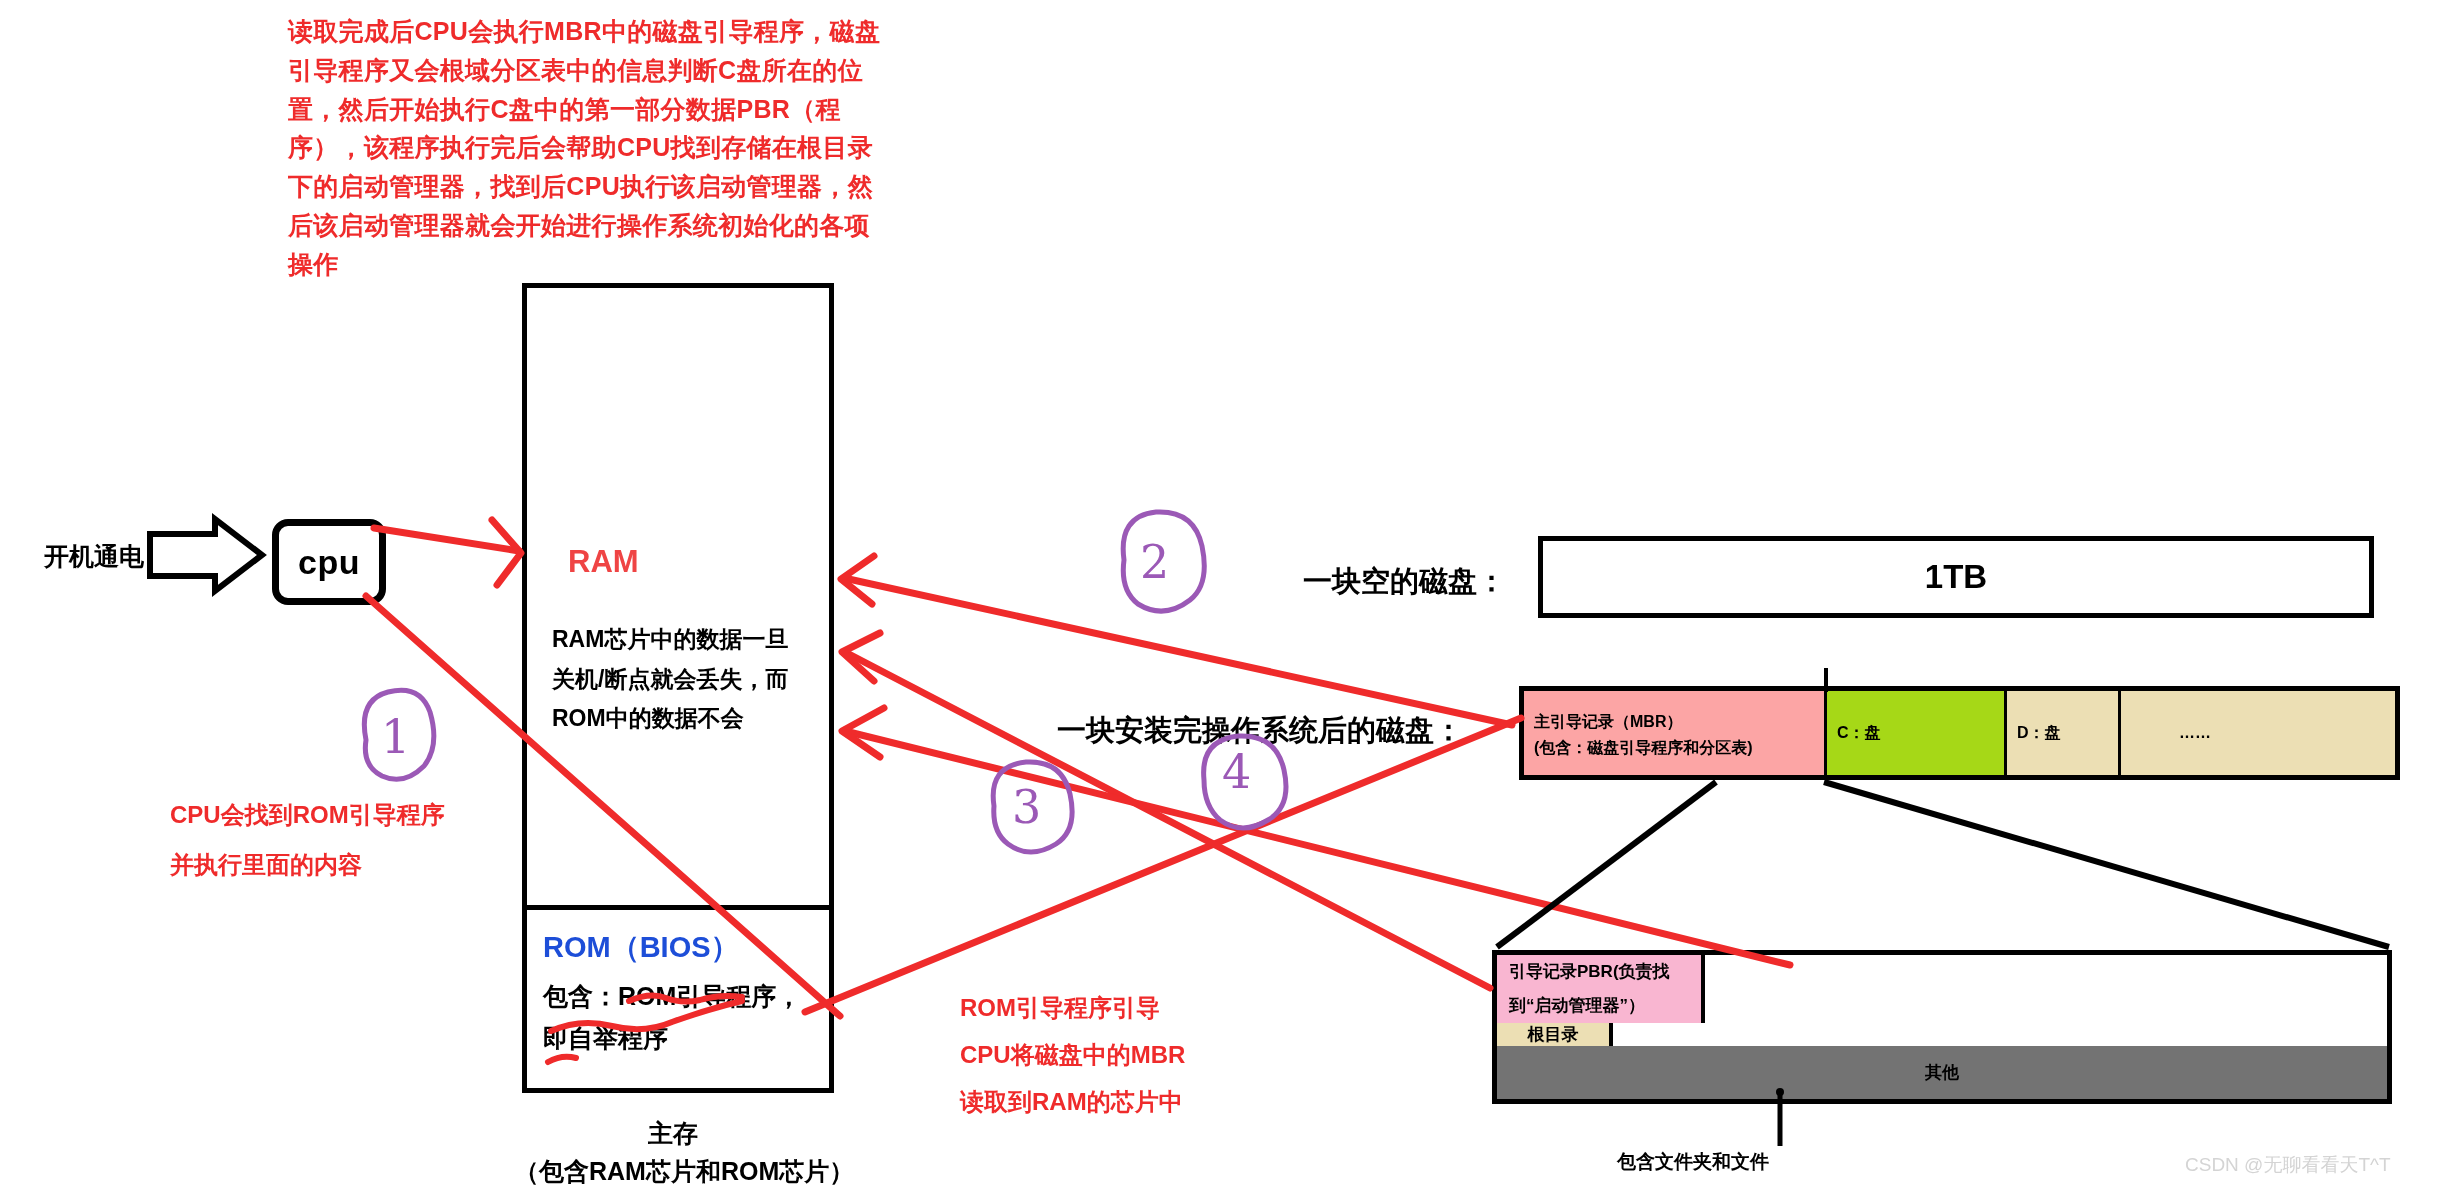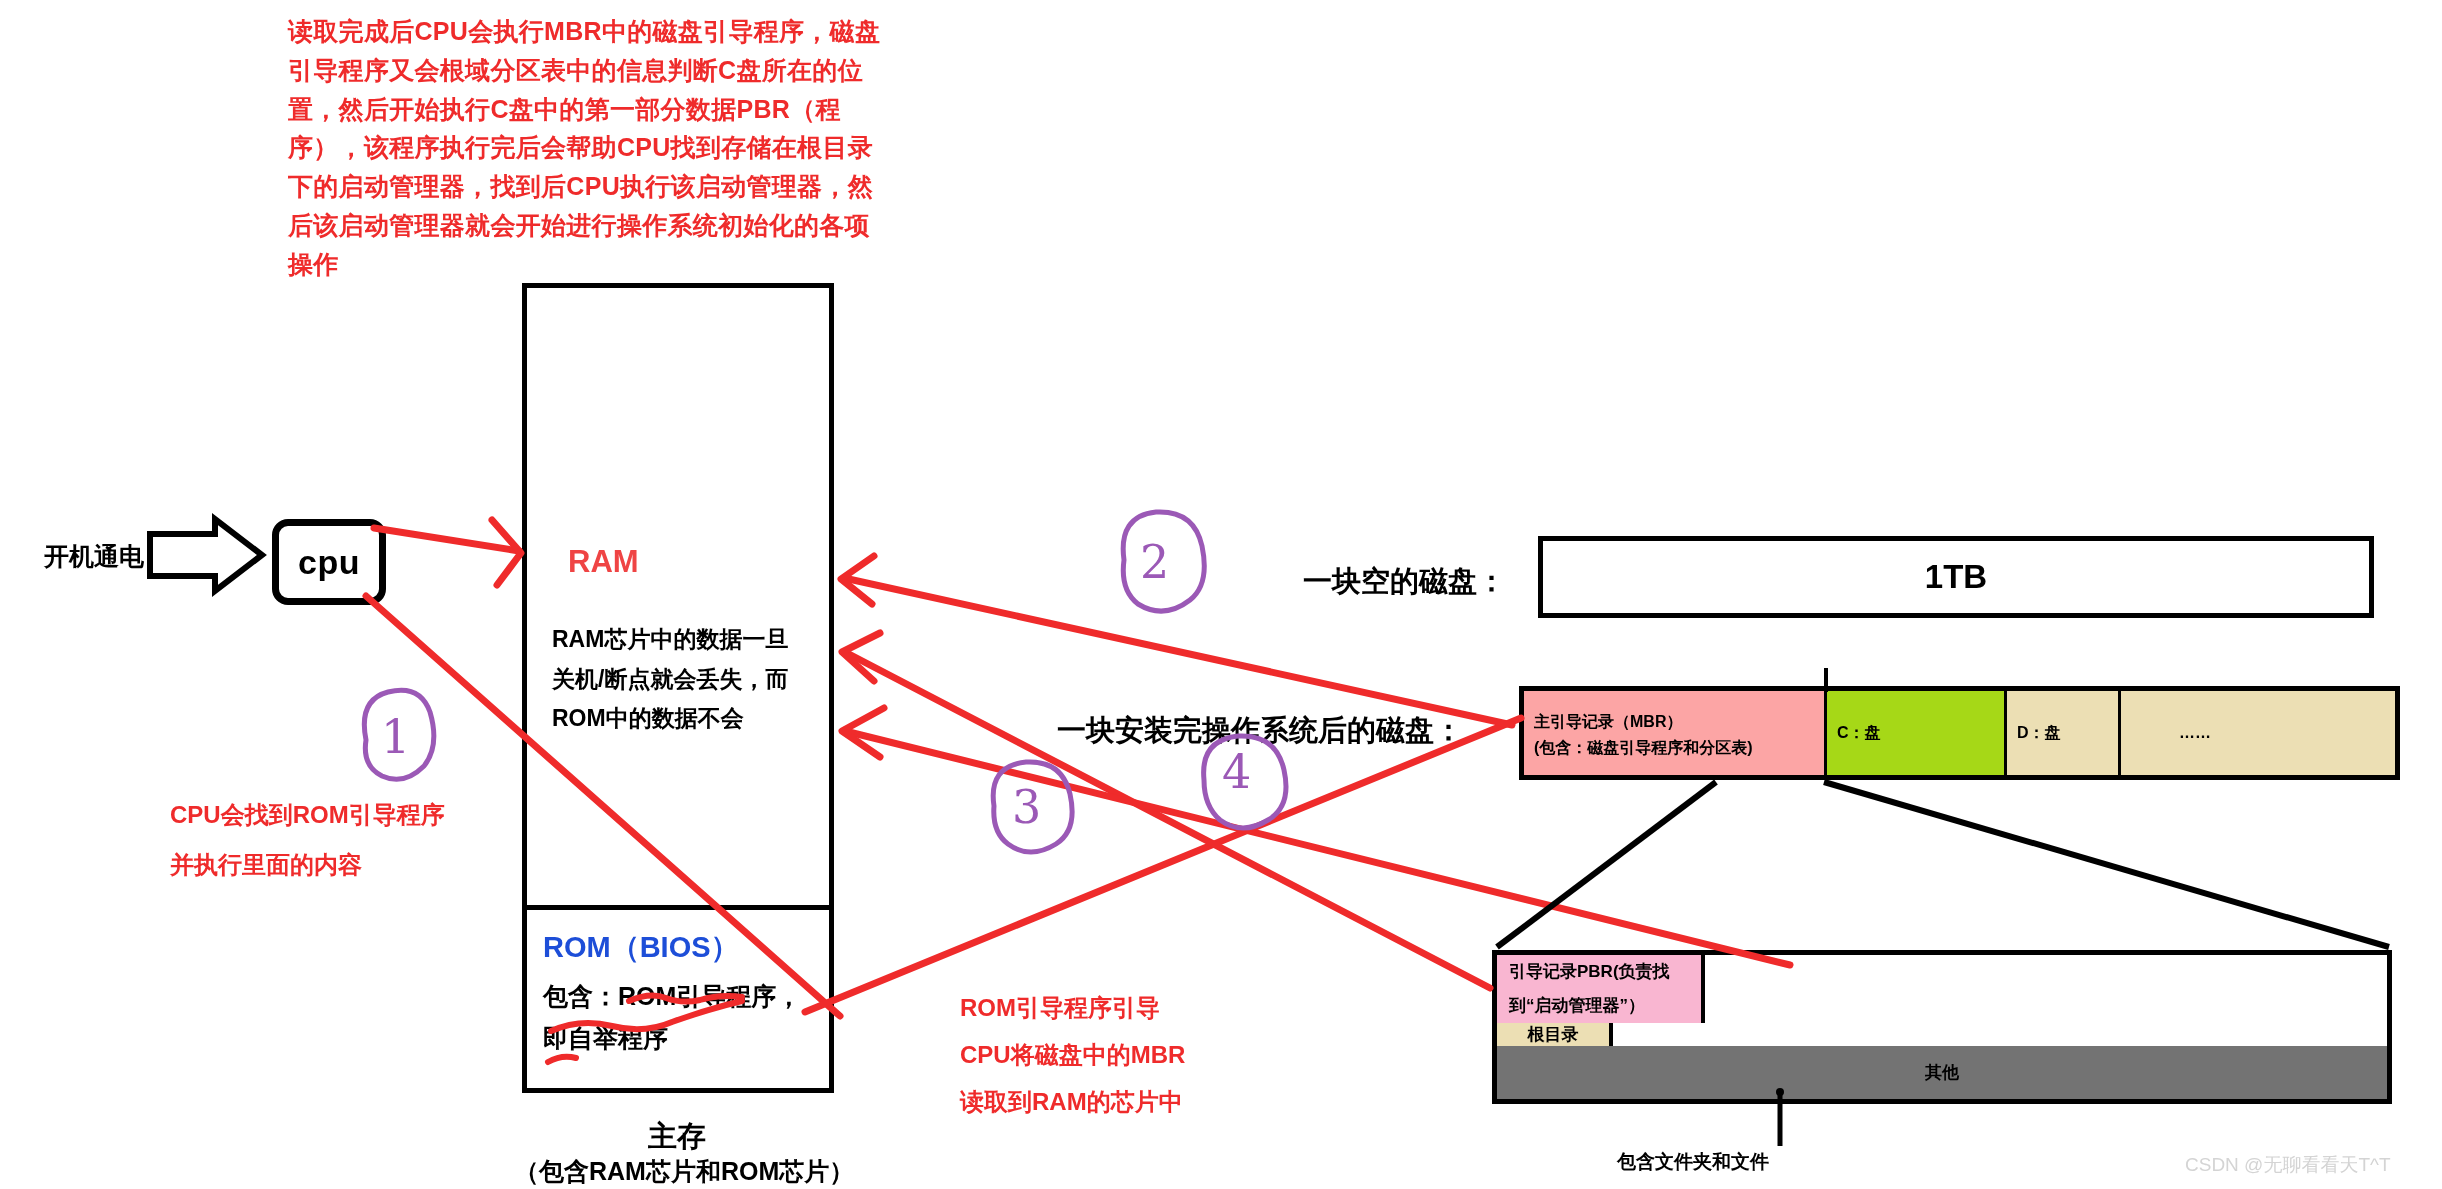--- a/index.html
+++ b/index.html
@@ -57,21 +57,21 @@
   #label-empty-disk {
     left: 1303px; top: 562px;
     font-size: 29px;
   }
   #label-installed-disk {
     left: 1057px; top: 711px;
     font-size: 29px;
   }
   #label-mainmem {
     left: 648px; top: 1117px;
-    font-size: 29px;
+    font-size: 25px;
   }
   #label-mainmem-sub {
     left: 514px; top: 1155px;
     font-size: 25px;
   }
   #label-contains-files {
     left: 1617px; top: 1149px;
     font-size: 19px;
   }
 

